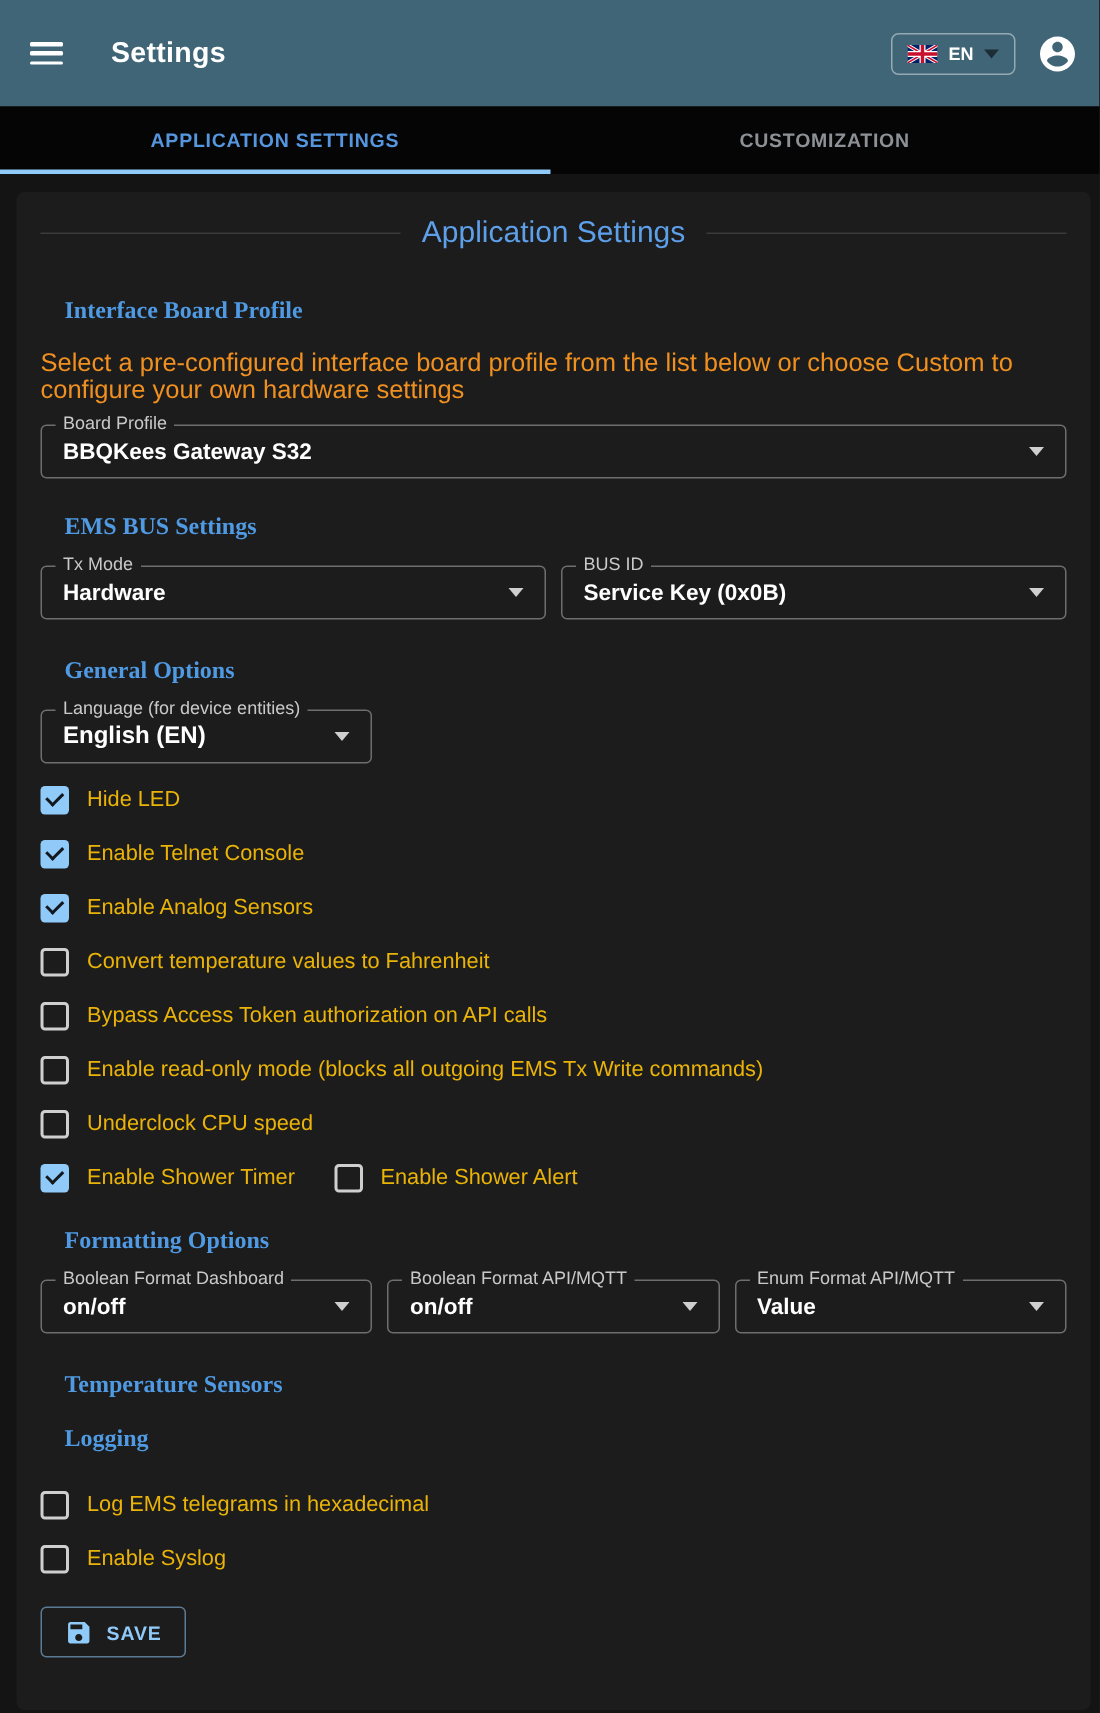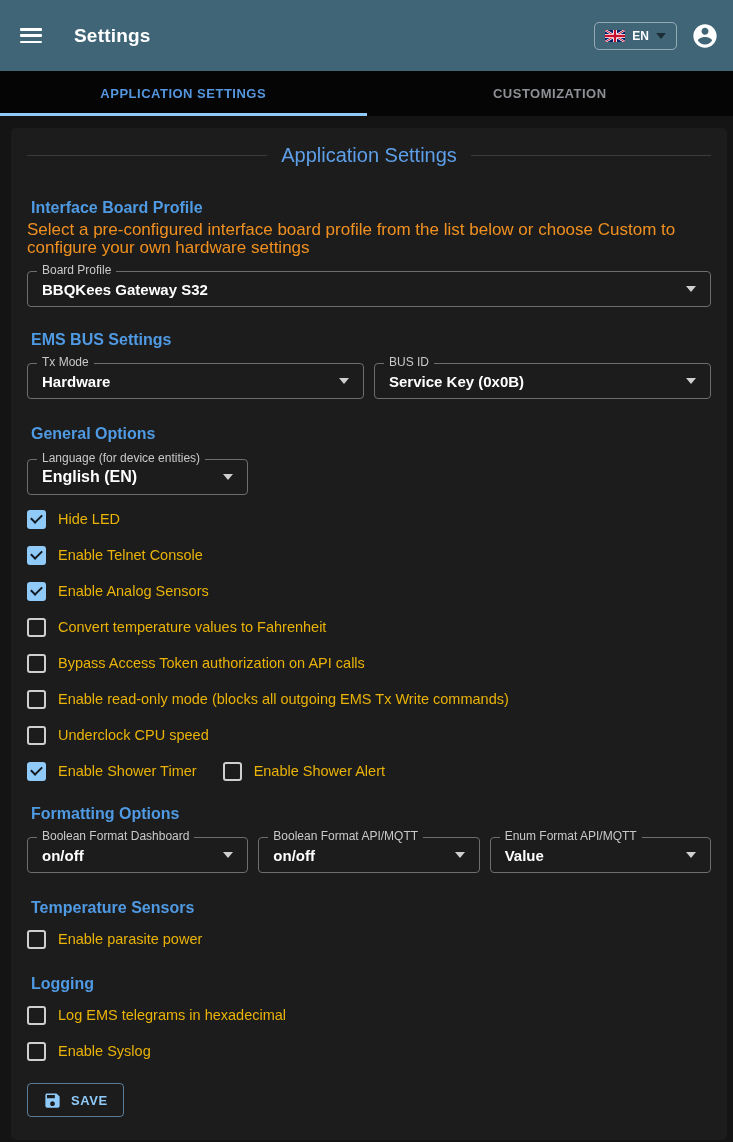--- a/index.html
+++ b/index.html
@@ -36,21 +36,21 @@
   .tab.active{color:#5596df;}
   .tab.active::after{content:"";position:absolute;left:0;right:0;bottom:0;height:3px;background:#90caf9;}
   
   .paper{
     margin:12px 6px 5px 11px;background:#1c1c1c;border-radius:5px;
     padding:16px 16px 10px 16px;box-sizing:border-box;min-height:1012px;
   }
   .page-title-row{display:flex;align-items:center;}
   .page-title-row .line{flex:1;height:1px;background:#3b3b3b;}
   .page-title{color:#5d9fe8;font-size:20px;margin:0 14px;white-space:nowrap;}
-  .section-title{color:#4f9ae3;font-size:16px;font-weight:700;margin:4px;}
+  .section-title{color:#4f9ae3;font-size:16px;font-weight:700;margin:16px;font-family:Liberation Serif, serif;}
   .mt-xl{margin-top:32px;} .mt-l{margin-top:26px;} .mt-m{margin-top:24px;}
   .helper-warning{color:#f09020;font-size:17px;margin-top:4px;line-height:18px;}
   
   .field{
     position:relative;border:1px solid #6e6e6e;border-radius:4px;height:36px;
     display:flex;align-items:center;padding:0 14px;box-sizing:border-box;cursor:pointer;
     background:transparent;
   }
   .field .flabel{
     position:absolute;top:-9px;left:9px;background:#1c1c1c;padding:0 5px;
@@ -229,28 +229,20 @@
     </div>
     <div class="field">
       <span class="flabel">Enum Format API/MQTT</span>
       <span class="fvalue">Value</span>
       <span class="arrow"></span>
     </div>
   </div>
 
   
   <h3 class="section-title mt-l">Temperature Sensors</h3>
-  <div class="cb-list" style="margin-top:4px;">
-    <div class="cb-row">
-        <div class="cb-item">
-      <span class="cb unchecked"></span>
-      <span class="cb-label">Enable parasite power</span>
-        </div>
-      </div>
-  </div>
 
   
   <h3 class="section-title" style="margin-top:18px;">Logging</h3>
   <div class="cb-list" style="margin-top:4px;">
     <div class="cb-row">
         <div class="cb-item">
       <span class="cb unchecked"></span>
       <span class="cb-label">Log EMS telegrams in hexadecimal</span>
         </div>
       </div>

